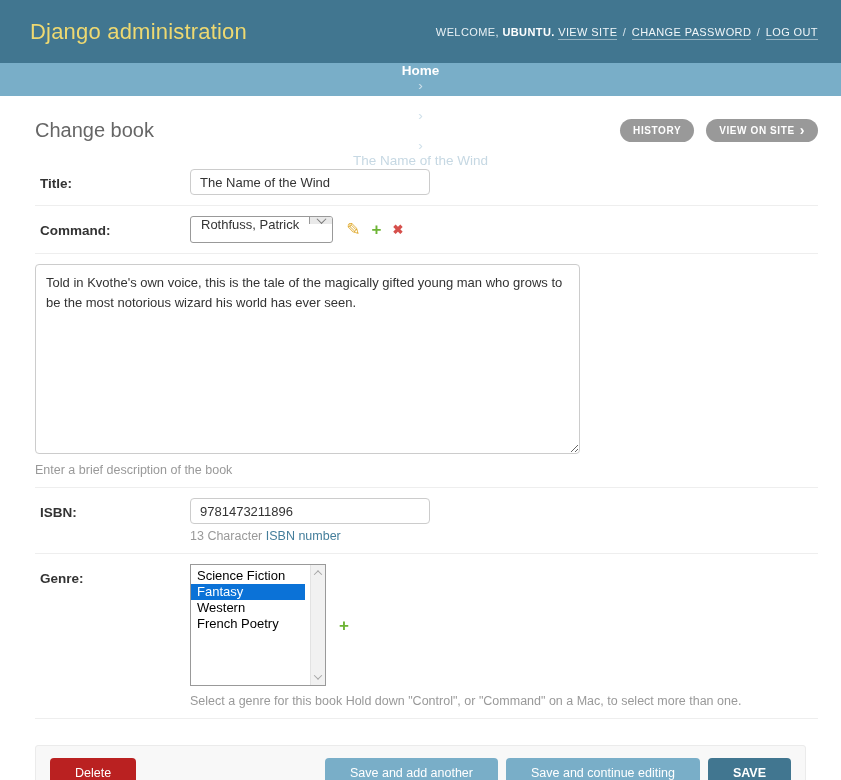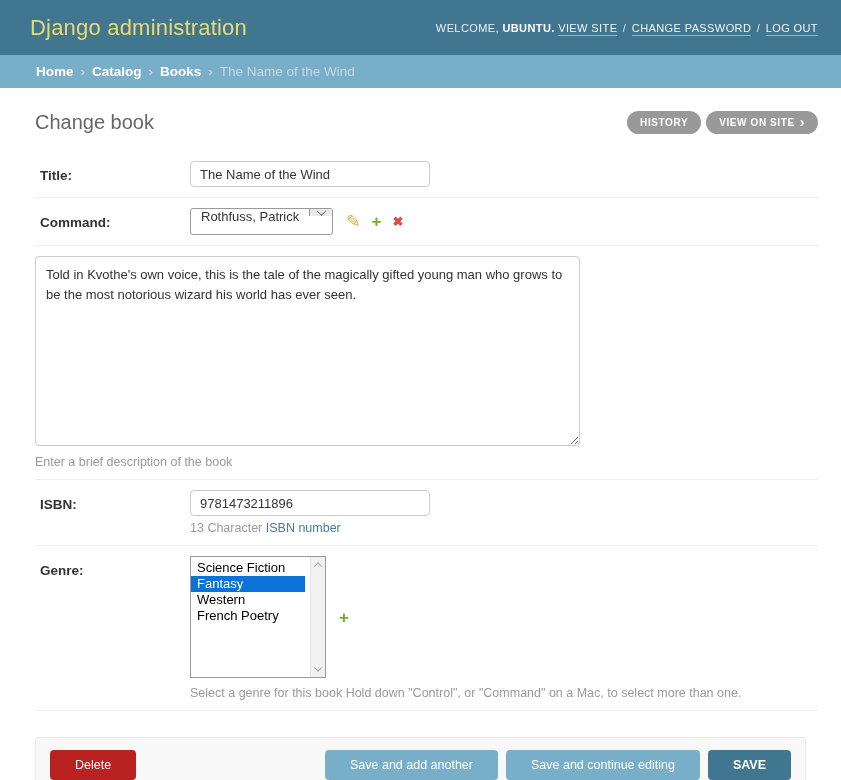--- a/index.html
+++ b/index.html
@@ -6,21 +6,21 @@
   html, body { width: 841px; height: 780px; }
   body {
     font-family: "Liberation Sans", sans-serif;
     background: #fff;
     color: #333;
     overflow: hidden;
   }
 
   
   .header {
-    height: 55px;
+    height: 63px;
     background: #417690;
     display: flex;
     align-items: center;
     justify-content: space-between;
     padding: 0 23px 0 30px;
   }
   .site-title {
     color: #eed971;
     font-size: 22px;
     font-weight: 400;
@@ -44,20 +44,21 @@
 
   
   .breadcrumbs {
     height: 33px;
     background: #79aec8;
     display: flex;
     align-items: center;
     padding: 0 36px;
     font-size: 13.5px;
     color: #c8dbe6;
+    flex-direction: column;
   }
   .breadcrumbs a {
     color: #fff;
     font-weight: bold;
     text-decoration: none;
     cursor: pointer;
   }
   .breadcrumbs .crumb-sep { margin: 0 7px; color: #cfe0ea; }
   .breadcrumbs .current { color: #c6d8e3; }
 
@@ -69,21 +70,21 @@
     display: flex;
     align-items: center;
     justify-content: space-between;
     height: 30px;
   }
   .page-title {
     font-size: 20px;
     font-weight: 400;
     color: #666;
   }
-  .object-tools { display: flex; gap: 5px; }
+  .object-tools { display: flex; gap: 12px; }
   .tool-pill {
     background: #999;
     color: #fff;
     border: none;
     border-radius: 12px;
     height: 23px;
     padding: 0 13px;
     font-family: "Liberation Sans", sans-serif;
     font-size: 10px;
     font-weight: bold;

